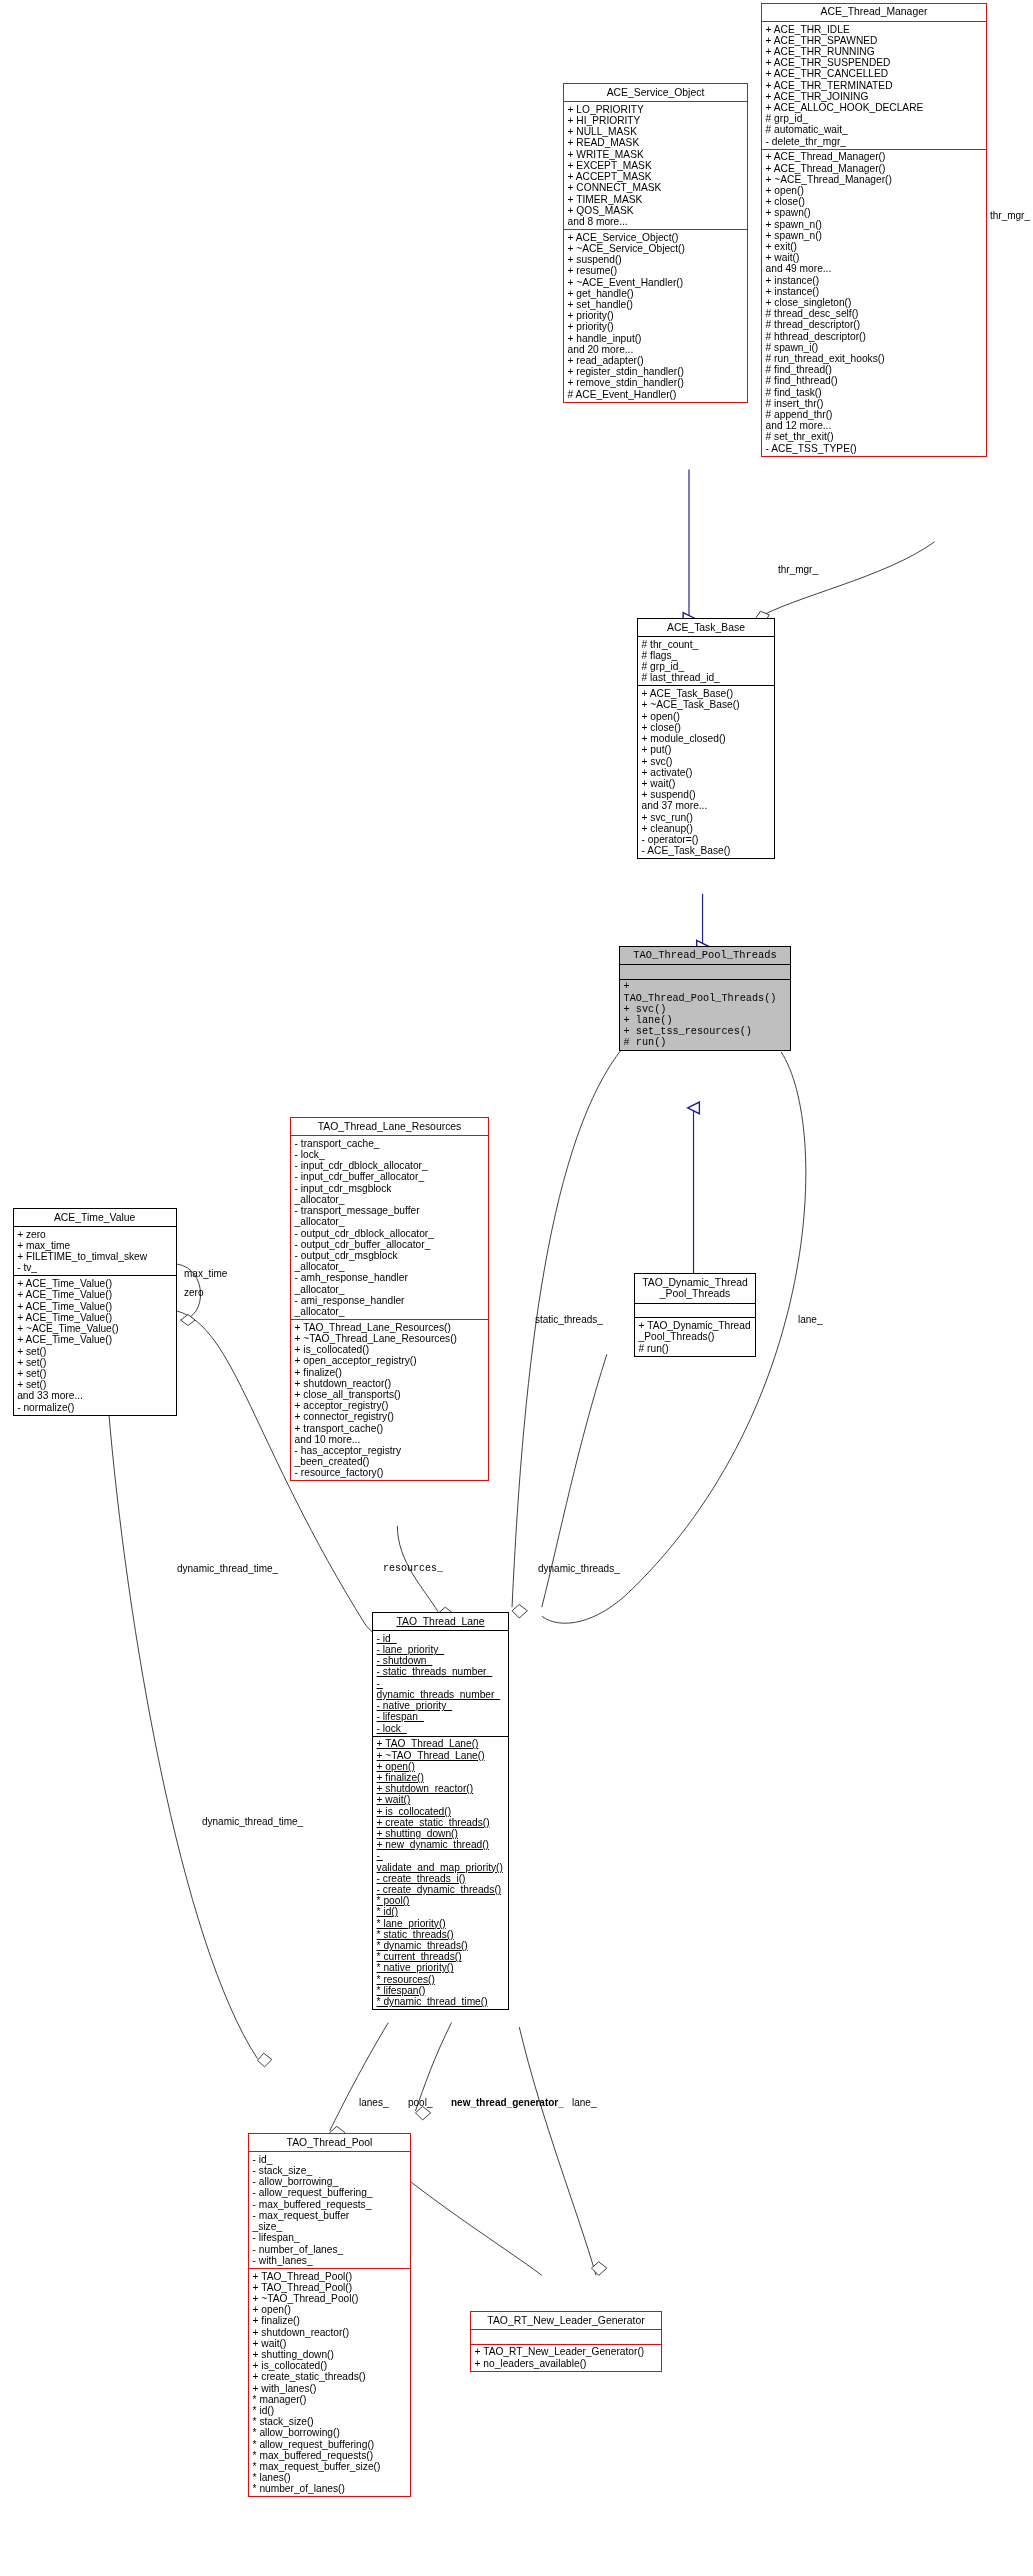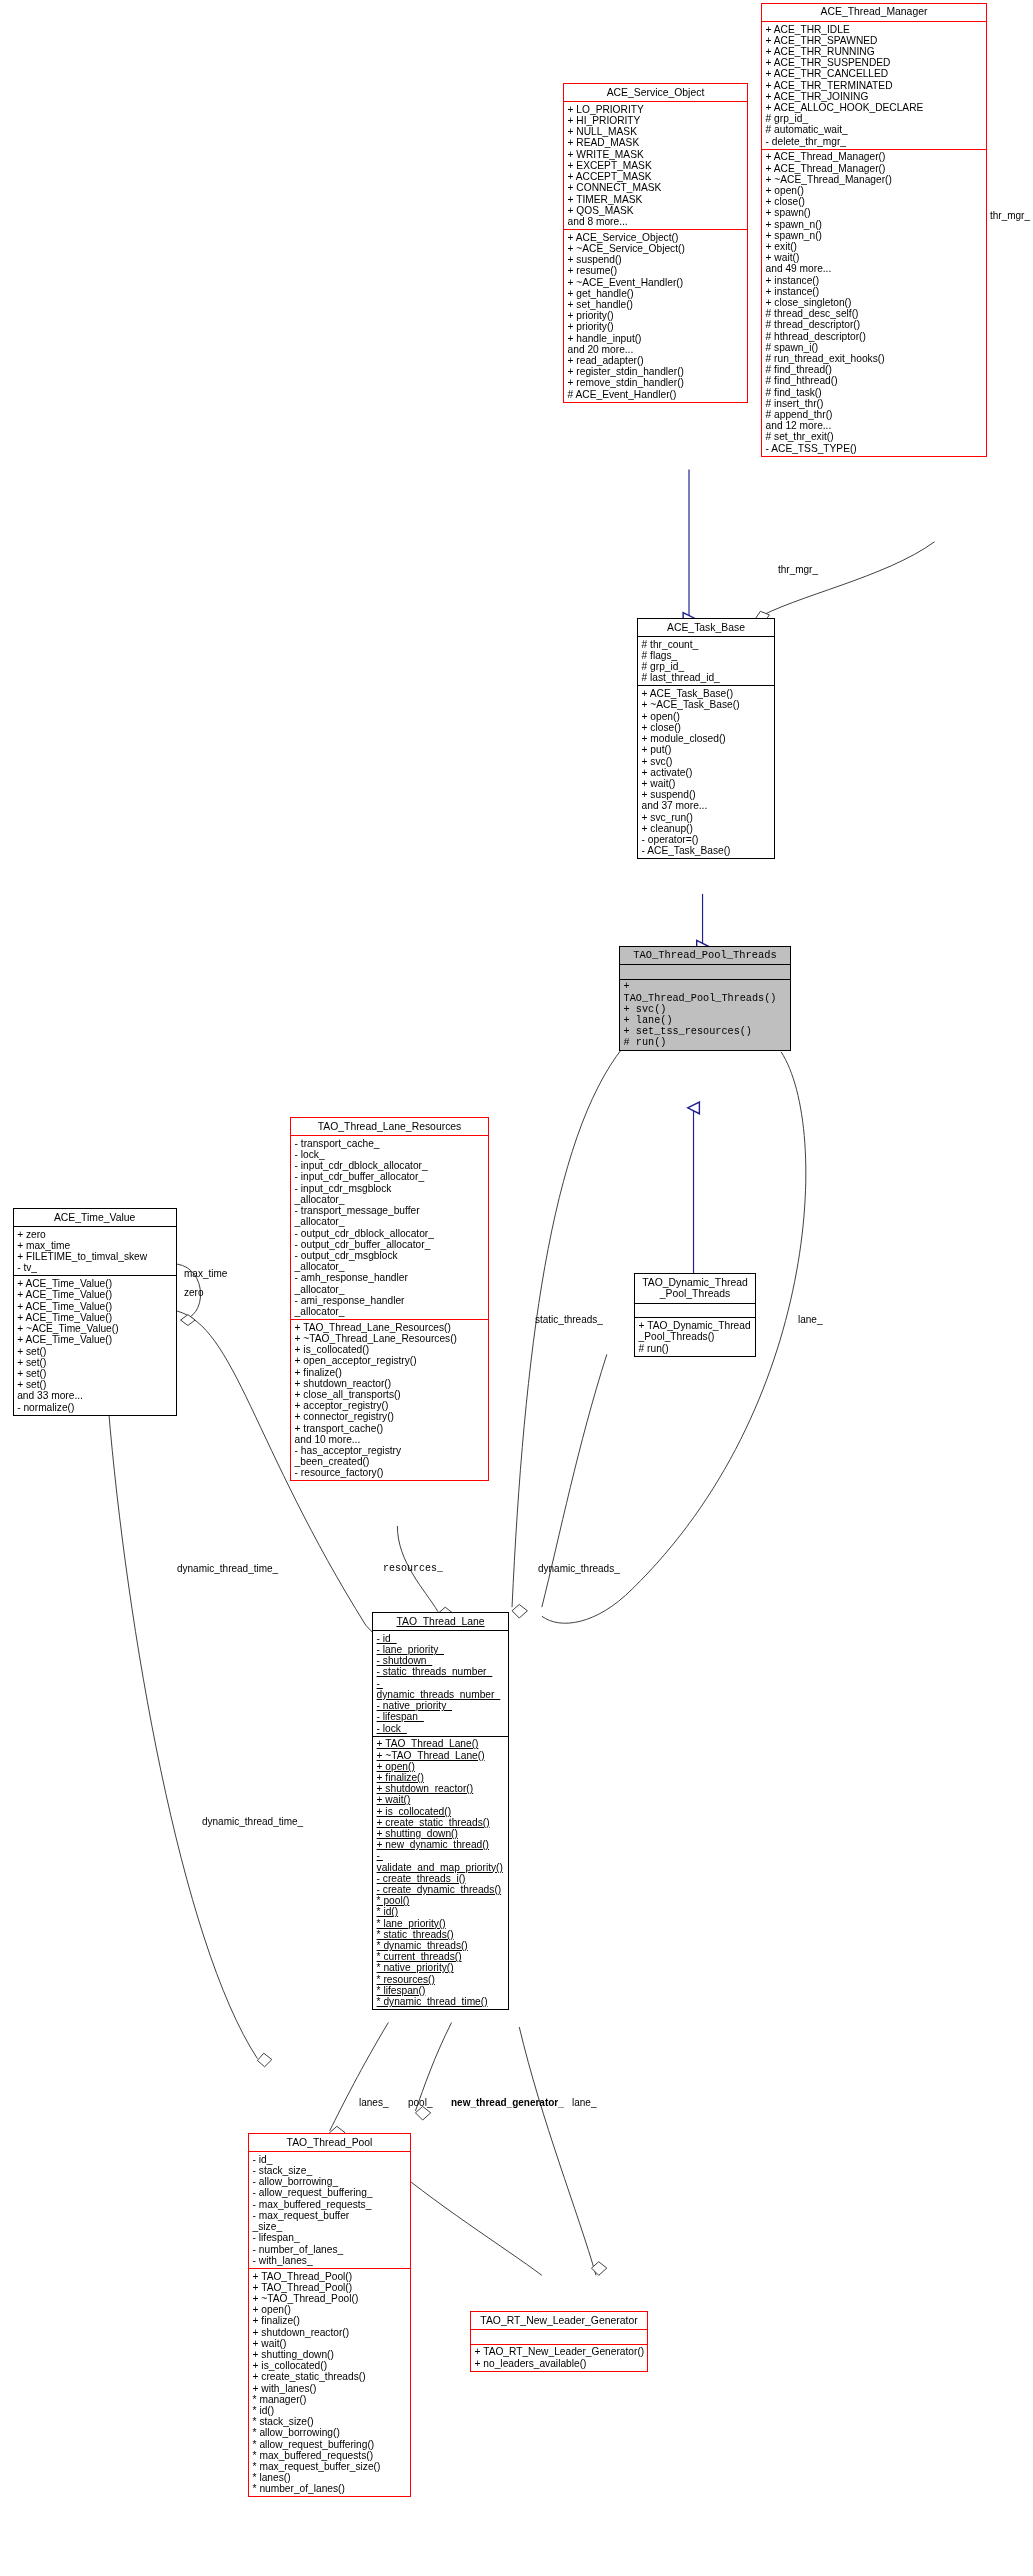--- a/index.html
+++ b/index.html
@@ -410,21 +410,21 @@
         <div class="row">* stack_size()</div>
         <div class="row">* allow_borrowing()</div>
         <div class="row">* allow_request_buffering()</div>
         <div class="row">* max_buffered_requests()</div>
         <div class="row">* max_request_buffer_size()</div>
         <div class="row">* lanes()</div>
         <div class="row">* number_of_lanes()</div>
       </div>
   </div>
 
-  <div class="uml red" style="left:470px; top:2311px; width:178px;">
+  <div class="uml red" style="left:470px; top:2311px; width:192px;">
     <div class="title">TAO_RT_New_Leader_Generator</div>
     <div class="sep"></div>
     <div class="compartment empty"></div>
     <div class="sep"></div>
     <div class="compartment">
         <div class="row">+ TAO_RT_New_Leader_Generator()</div>
         <div class="row">+ no_leaders_available()</div>
       </div>
   </div>
 

